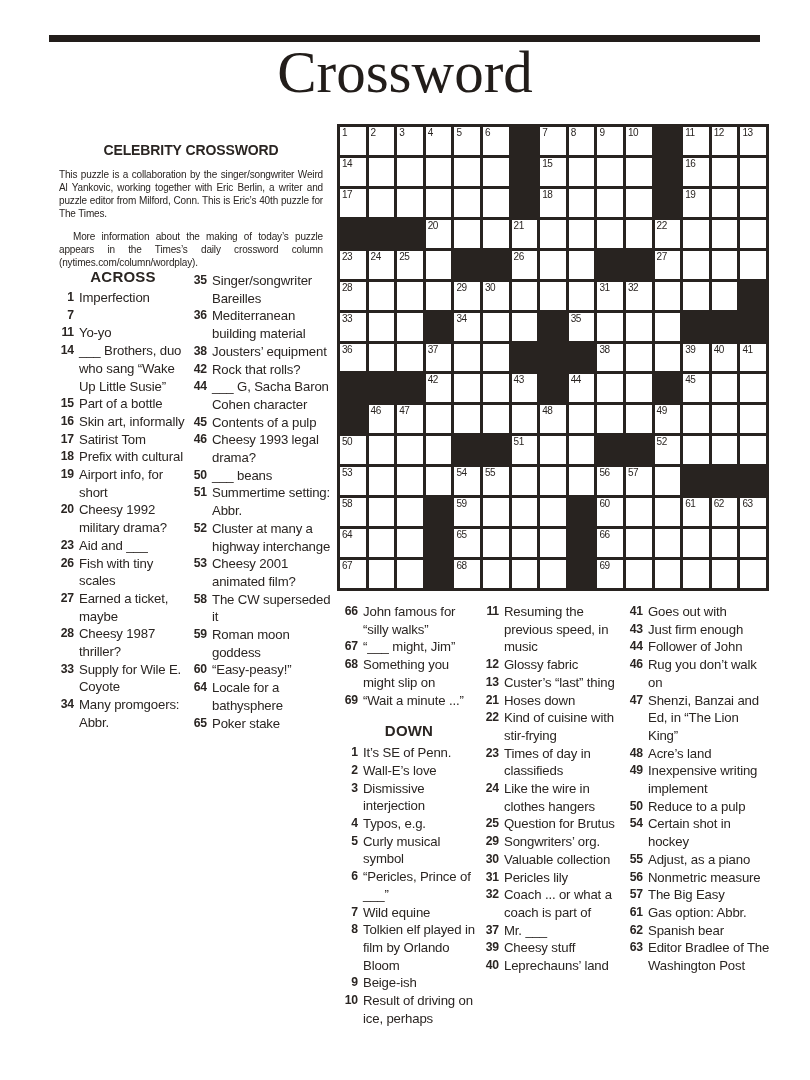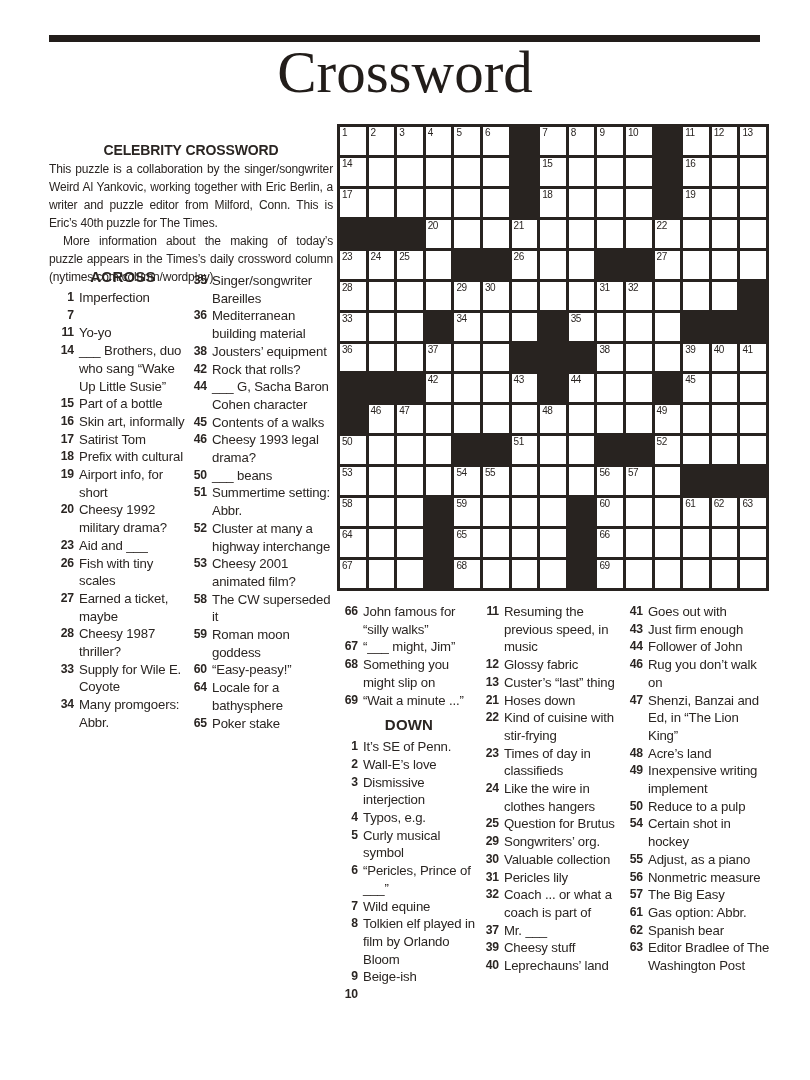--- a/index.html
+++ b/index.html
@@ -3,40 +3,40 @@
 <meta charset="utf-8">
 <style>
   html,body{margin:0;padding:0;background:#fff;}
   .page{position:relative;width:810px;height:1080px;background:#ffffff;overflow:hidden;
         font-family:"Liberation Sans",sans-serif;color:#2a2522;}
   .rule{position:absolute;left:49px;top:35px;width:711px;height:7px;background:#221d1a;}
   .title{position:absolute;left:0;top:41px;width:810px;text-align:center;
          font-family:"Liberation Serif",serif;font-size:59px;line-height:62px;color:#221d1a;}
   .intro{position:absolute;left:49px;top:126px;width:284px;}
   .intro-head{margin:16px 0 2px 0;font-size:14px;font-weight:bold;text-align:center;letter-spacing:-0.1px;}
-  .intro p{margin:0;font-size:12px;line-height:18px;text-align:justify;letter-spacing:-0.15px;}
+  .intro p{margin:10px;font-size:10px;line-height:13px;text-align:justify;letter-spacing:-0.15px;}
   .intro p.indent{text-indent:14px;}
 
   .grid{position:absolute;left:337px;top:124px;width:426px;height:461px;padding:3px;
         background:#282320;display:grid;grid-template-columns:repeat(15,1fr);
         grid-template-rows:repeat(15,1fr);gap:3px;}
   .cell{background:#ffffff;position:relative;}
   .cell.blk{background:#282320;}
   .cellnum{position:absolute;top:0;left:2px;font-size:10px;line-height:11px;
            letter-spacing:-0.5px;color:#2a2522;}
 
   .clue-col{position:absolute;font-size:13.2px;line-height:17.7px;letter-spacing:-0.15px;}
   #col1{left:57px;top:268px;width:132px;}
   #col2{left:190px;top:272px;width:143px;}
   #col3{left:341px;top:603px;width:136px;}
   #col4{left:482px;top:603px;width:140px;}
   #col5{left:626px;top:603px;width:144px;}
   .list-head{font-size:15px;font-weight:bold;text-align:center;letter-spacing:0.2px;
              margin:0 0 4px 0;line-height:17px;}
-  .down-head{margin-top:7px;margin-bottom:5px;}
+  .down-head{margin-top:13px;margin-bottom:5px;}
   .clue{display:flex;}
   .cnum{width:17px;min-width:17px;text-align:right;font-weight:bold;
         padding-right:5px;font-size:12.2px;}
   .ctxt{flex:1;}
 </style>
 </head>
 <body>
 
 <div class="page">
   <div class="rule"></div>
@@ -500,21 +500,21 @@
         <div class="clue">
           <span class="cnum">42</span>
           <span class="ctxt">Rock that rolls?</span>
         </div>
         <div class="clue">
           <span class="cnum">44</span>
           <span class="ctxt">___ G, Sacha Baron Cohen character</span>
         </div>
         <div class="clue">
           <span class="cnum">45</span>
-          <span class="ctxt">Contents of a walks</span>
+          <span class="ctxt">Contents of a pulp</span>
         </div>
         <div class="clue">
           <span class="cnum">46</span>
           <span class="ctxt">Cheesy 1993 legal drama?</span>
         </div>
         <div class="clue">
           <span class="cnum">50</span>
           <span class="ctxt">___ beans</span>
         </div>
         <div class="clue">
@@ -604,20 +604,21 @@
         <div class="clue">
           <span class="cnum">8</span>
           <span class="ctxt">Tolkien elf played in film by Orlando Bloom</span>
         </div>
         <div class="clue">
           <span class="cnum">9</span>
           <span class="ctxt">Beige-ish</span>
         </div>
         <div class="clue">
           <span class="cnum">10</span>
+          <span class="ctxt">Result of driving on ice, perhaps</span>
         </div>
       </div>
   </div>
 
   <div class="clue-col" id="col4">
     <div id="list4">
         <div class="clue">
           <span class="cnum">11</span>
           <span class="ctxt">Resuming the previous speed, in music</span>
         </div>

